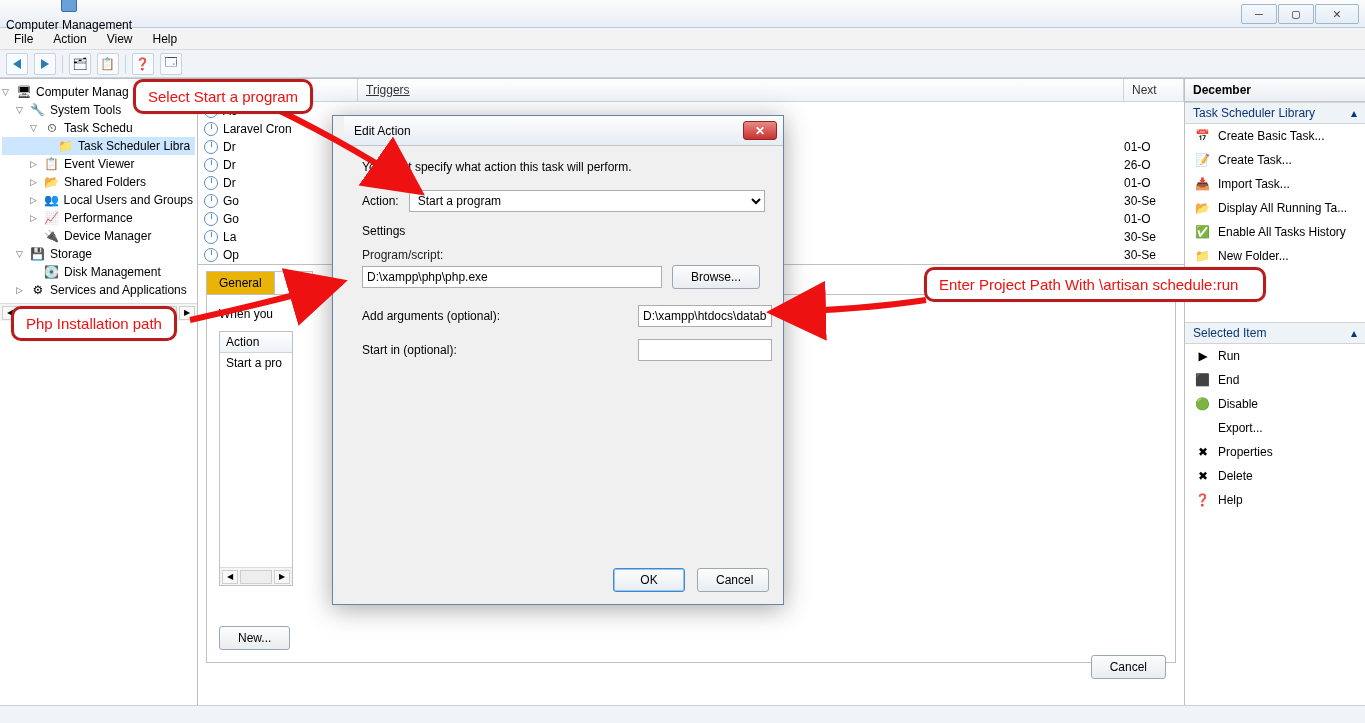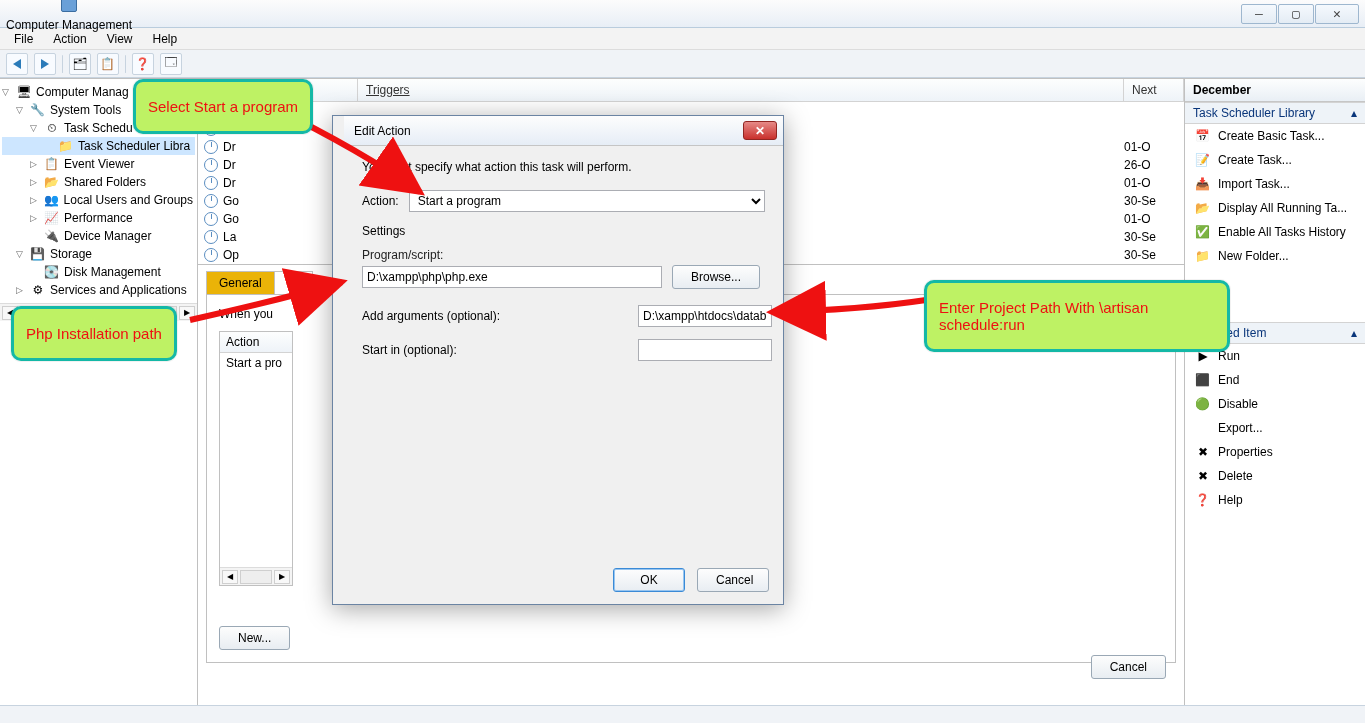--- a/index.html
+++ b/index.html
@@ -77,21 +77,21 @@
 .dlg-close{ width:34px; height:19px; border-radius:3px; background:linear-gradient(#e68a87,#c9302c); border:1px solid #912622; color:#fff; display:flex;align-items:center;justify-content:center;font-weight:bold;cursor:pointer;}
 .dlg-body { padding:14px 18px; }
 .dlg-body label { display:block; margin-top:10px; margin-bottom:3px; color:#222; }
 .dlg-row { display:flex; align-items:center; gap:10px; }
 select,input.fld { height:22px; border:1px solid #abadb3; padding:2px 4px; background:#fff; }
 select{ width:360px;}
 .fld-wide{ width:300px;} .fld-mid{ width:134px;margin-left:7px;}
 .dlg-footer{ position:absolute; bottom:12px; right:14px; display:flex; gap:12px;}
 
 
-.annot { position:absolute; border:3px solid #14b8a6; border-radius:10px; color:#e11; background:#bef264; padding:16px 12px; font-size:15px; z-index:90; box-shadow:0 0 0 1px rgba(0,0,0,.05);}
+.annot { position:absolute; border:3px solid #b91c1c; border-radius:10px; color:#e11; background:#ffffff; padding:6px 12px; font-size:15px; z-index:90; box-shadow:0 0 0 1px rgba(0,0,0,.05);}
 .arrow-svg { position:absolute; z-index:80; pointer-events:none; }
 
 
 .statusbar { height:18px; background:#f0f3f7; border-top:1px solid #c7d3df; }
 
 .hscroll { height:18px; display:flex; align-items:center; gap:2px; padding:0 2px; border-top:1px solid #dcdcdc; background:#f4f4f4;}
 .hscroll .track{ flex:1; height:14px; background:#eee; border:1px solid #cfcfcf; position:relative;}
 .hscroll .thumb{ position:absolute; left:30px; width:50px; top:0; bottom:0; background:#d0d8e2; border:1px solid #aeb9c4;}
 .hscroll .sbtn{ width:16px; height:14px; border:1px solid #cfcfcf; background:#f8f8f8; font-size:8px; display:flex;align-items:center;justify-content:center;}
 
@@ -419,21 +419,21 @@
     </div>
   </div>
   <div class="dlg-footer">
     <button class="btn primary" style="width:72px;">OK</button>
     <button class="btn" style="width:72px;">Cancel</button>
   </div>
 </div>
 
 <div class="annot" style="left:133px; top:79px;">Select Start a program</div>
 <div class="annot" style="left:11px; top:306px;">Php Installation path</div>
-<div class="annot" style="left:924px; top:280px; width:306px;">Enter Project Path With \artisan schedule:run</div>
+<div class="annot" style="left:924px; top:267px; width:342px;">Enter Project Path With \artisan schedule:run</div>
 
 <svg class="arrow-svg" style="left:0;top:0;" width="1365" height="723">
   <defs>
       <marker id="ah" markerWidth="12" markerHeight="12" refX="9" refY="5" orient="auto">
         <path d="M0,0 L10,5 L0,10 Z" fill="#e11"></path>
       </marker>
     </defs>
   <path d="M 274 108 Q 360 150 420 192" stroke="#e11" stroke-width="6" fill="none" marker-end="url(#ah)"></path>
   <path d="M 190 320 Q 280 300 342 282" stroke="#e11" stroke-width="6" fill="none" marker-end="url(#ah)"></path>
   <path d="M 926 300 Q 860 310 772 312" stroke="#e11" stroke-width="6" fill="none" marker-end="url(#ah)"></path>

